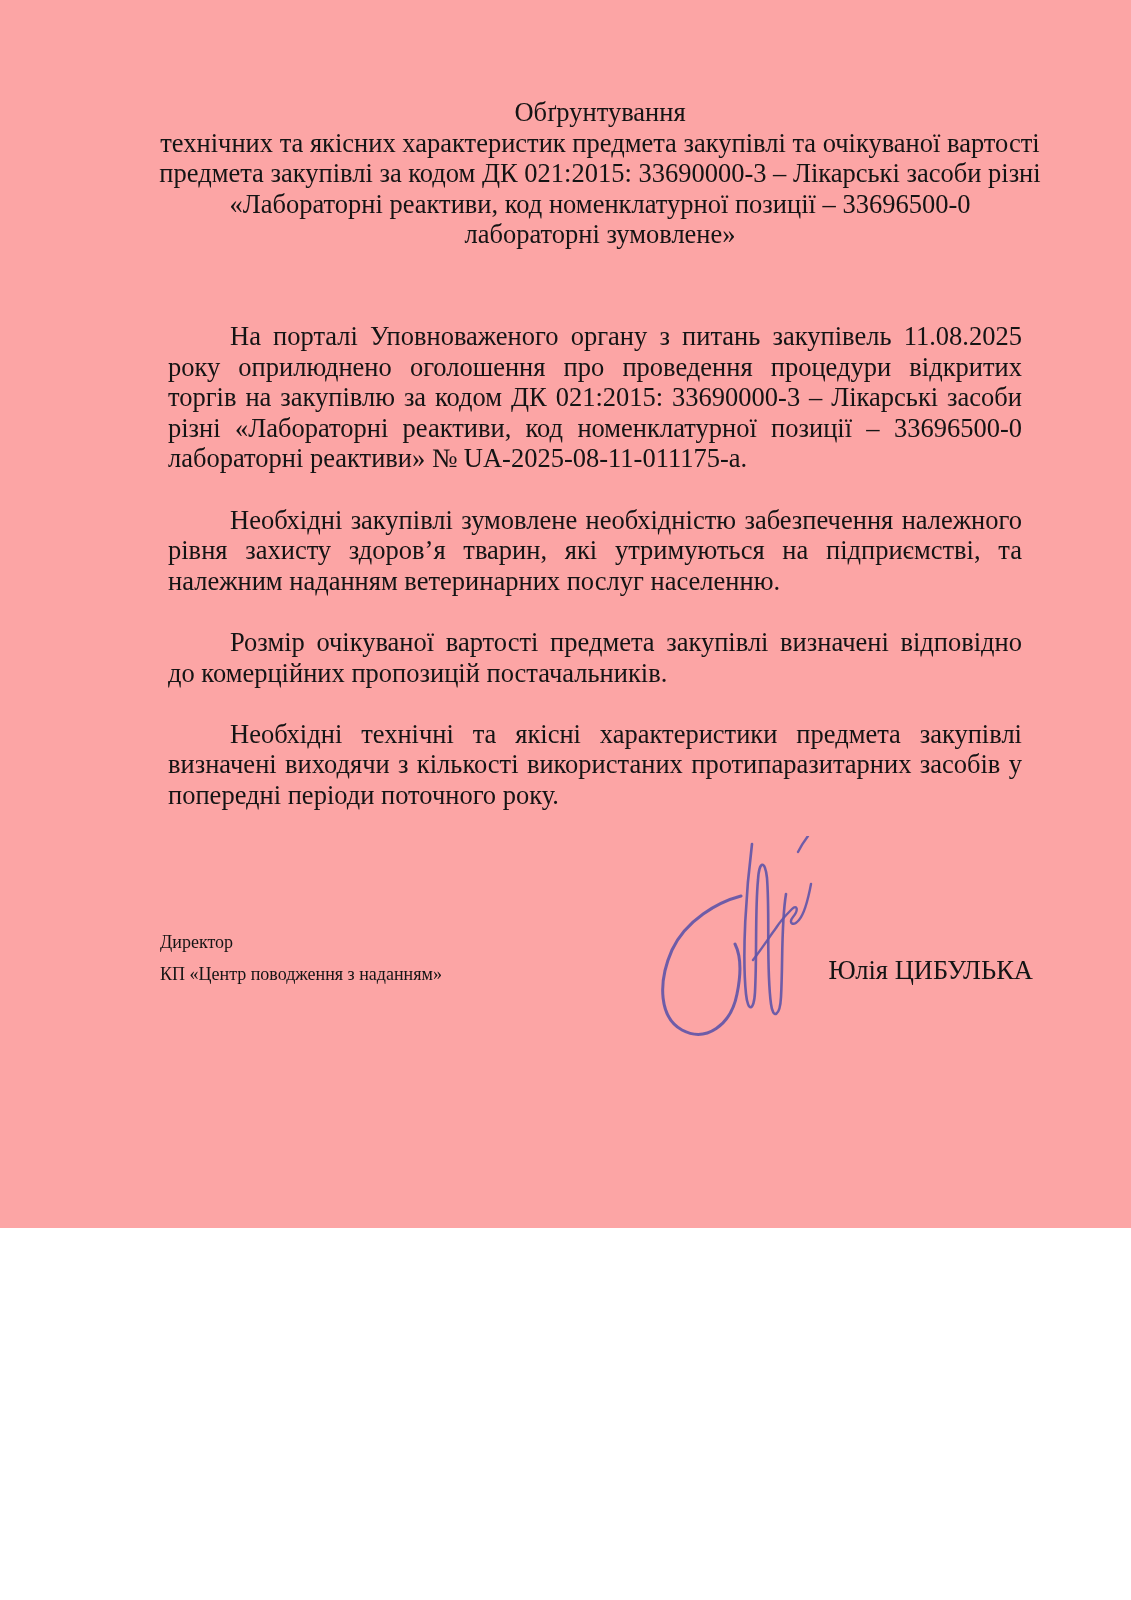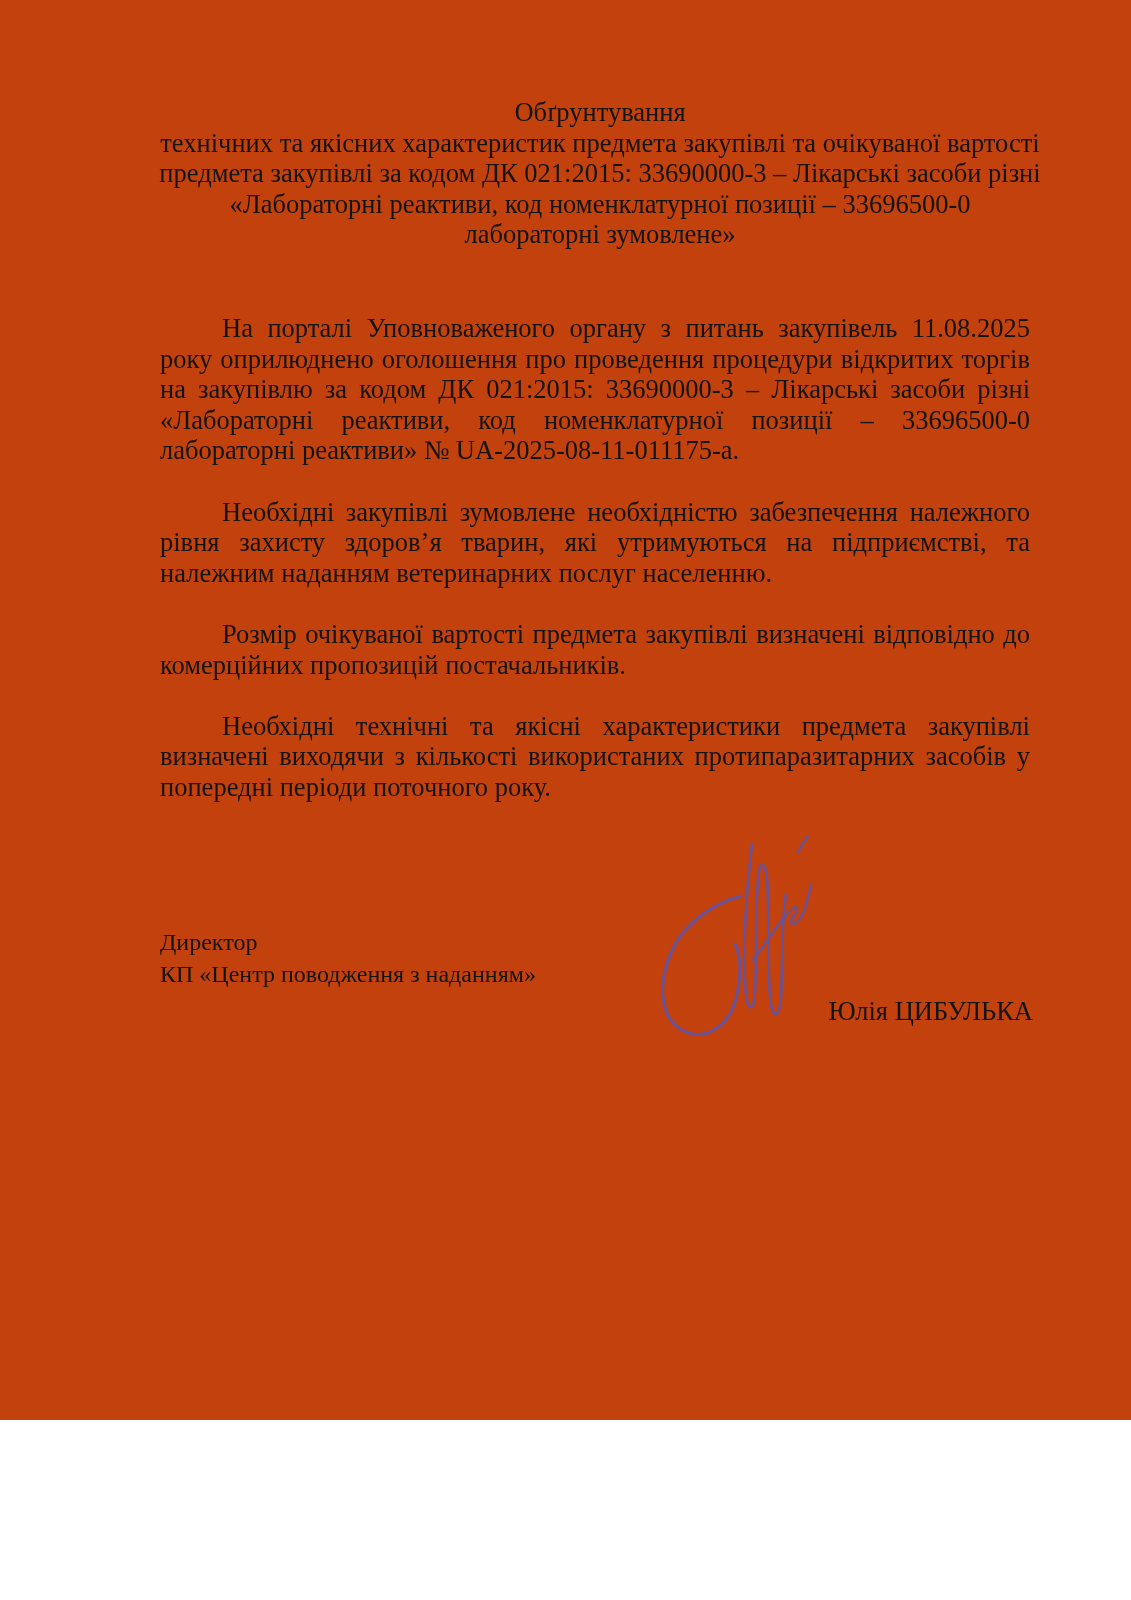--- a/index.html
+++ b/index.html
@@ -5,22 +5,22 @@
 <style>
   * { box-sizing: border-box; }
   html, body {
     margin: 0;
     padding: 0;
     background: #ffffff;
   }
   .page {
     position: relative;
     width: 1131px;
-    height: 1420px;
-    background: #c2410c;
+    height: 1228px;
+    background: #fca5a5;
     font-family: "Liberation Serif", "DejaVu Serif", serif;
     color: #141414;
     overflow: hidden;
   }
   .doc-title {
     position: absolute;
     left: 131px;
     top: 97px;
     width: 938px;
     text-align: center;
@@ -32,39 +32,39 @@
   }
   .body-text {
     position: absolute;
     left: 160px;
     top: 313px;
     width: 870px;
     font-size: 26.5px;
     line-height: 30.6px;
   }
   .body-text p {
-    margin: 0;
+    margin: 8px;
     padding: 0;
     text-align: justify;
     text-indent: 62px;
   }
   .body-text p + p {
     margin-top: 30.6px;
   }
   .signer-left {
     position: absolute;
     left: 160px;
     top: 927px;
-    font-size: 24px;
+    font-size: 18px;
     line-height: 31.5px;
     white-space: nowrap;
   }
   .signer-name {
     position: absolute;
-    top: 996px;
+    top: 955px;
     right: 98px;
     font-size: 26.5px;
     line-height: 31px;
     white-space: nowrap;
   }
   .signature {
     position: absolute;
     left: 640px;
     top: 836px;
     width: 175px;

